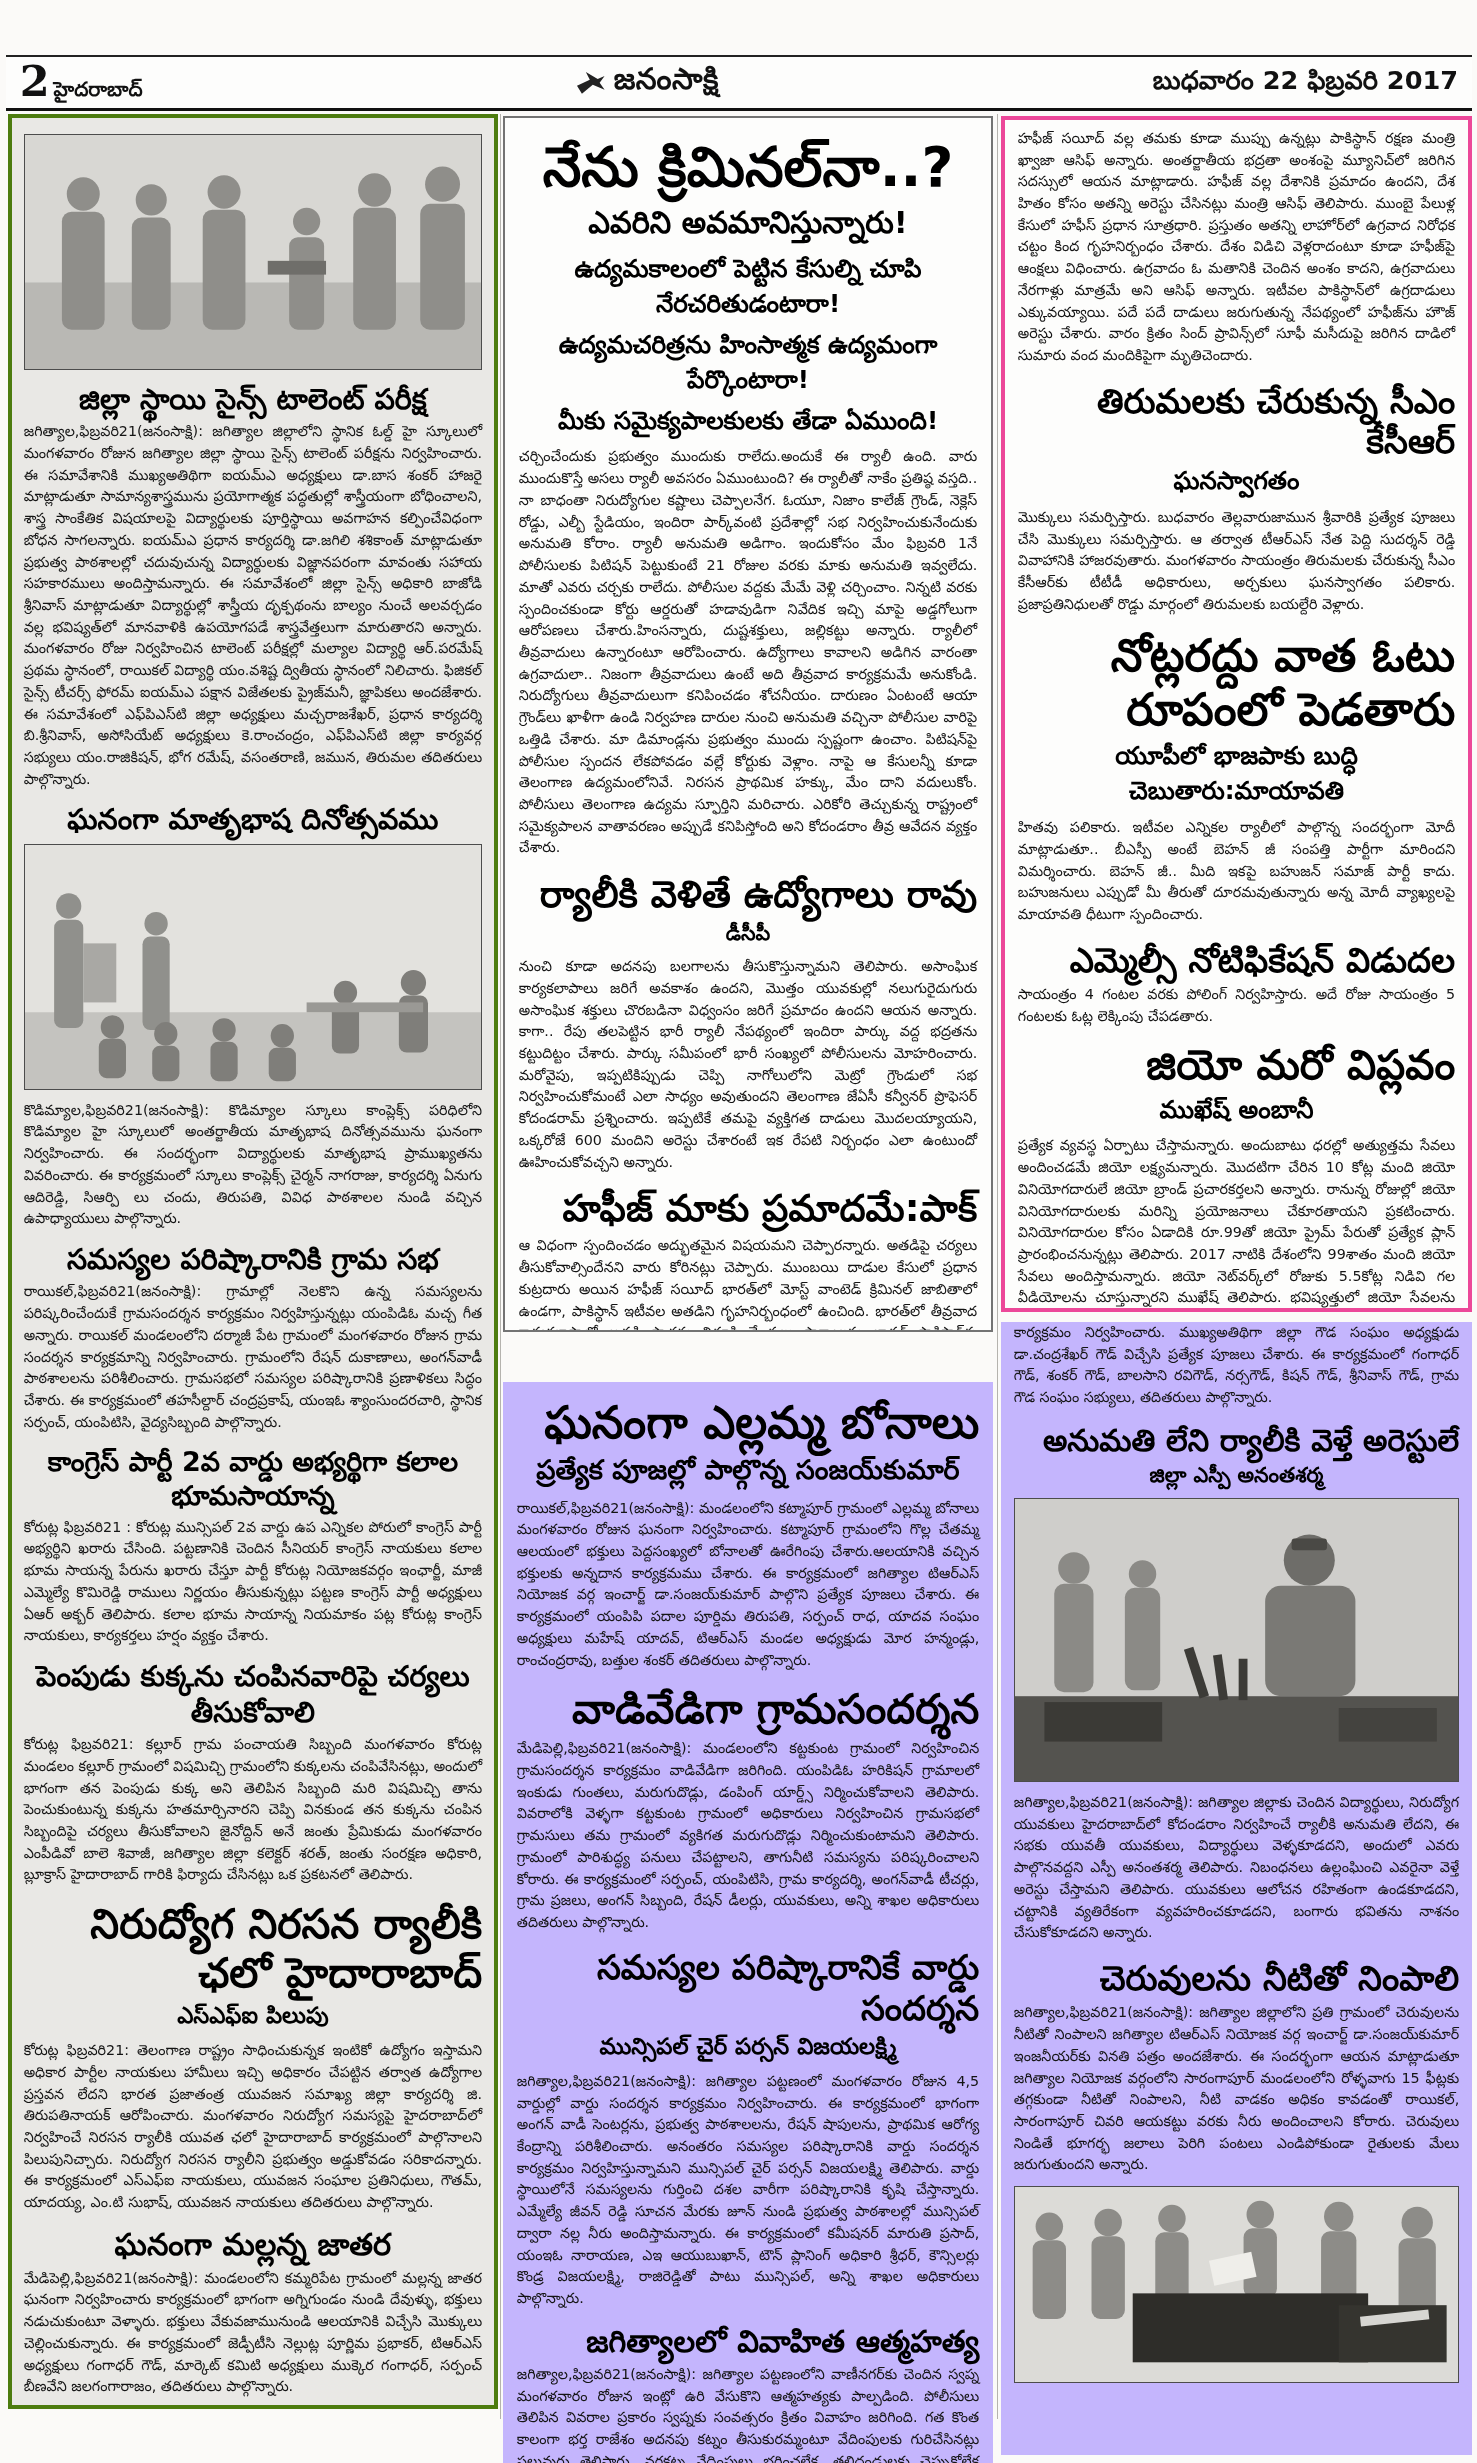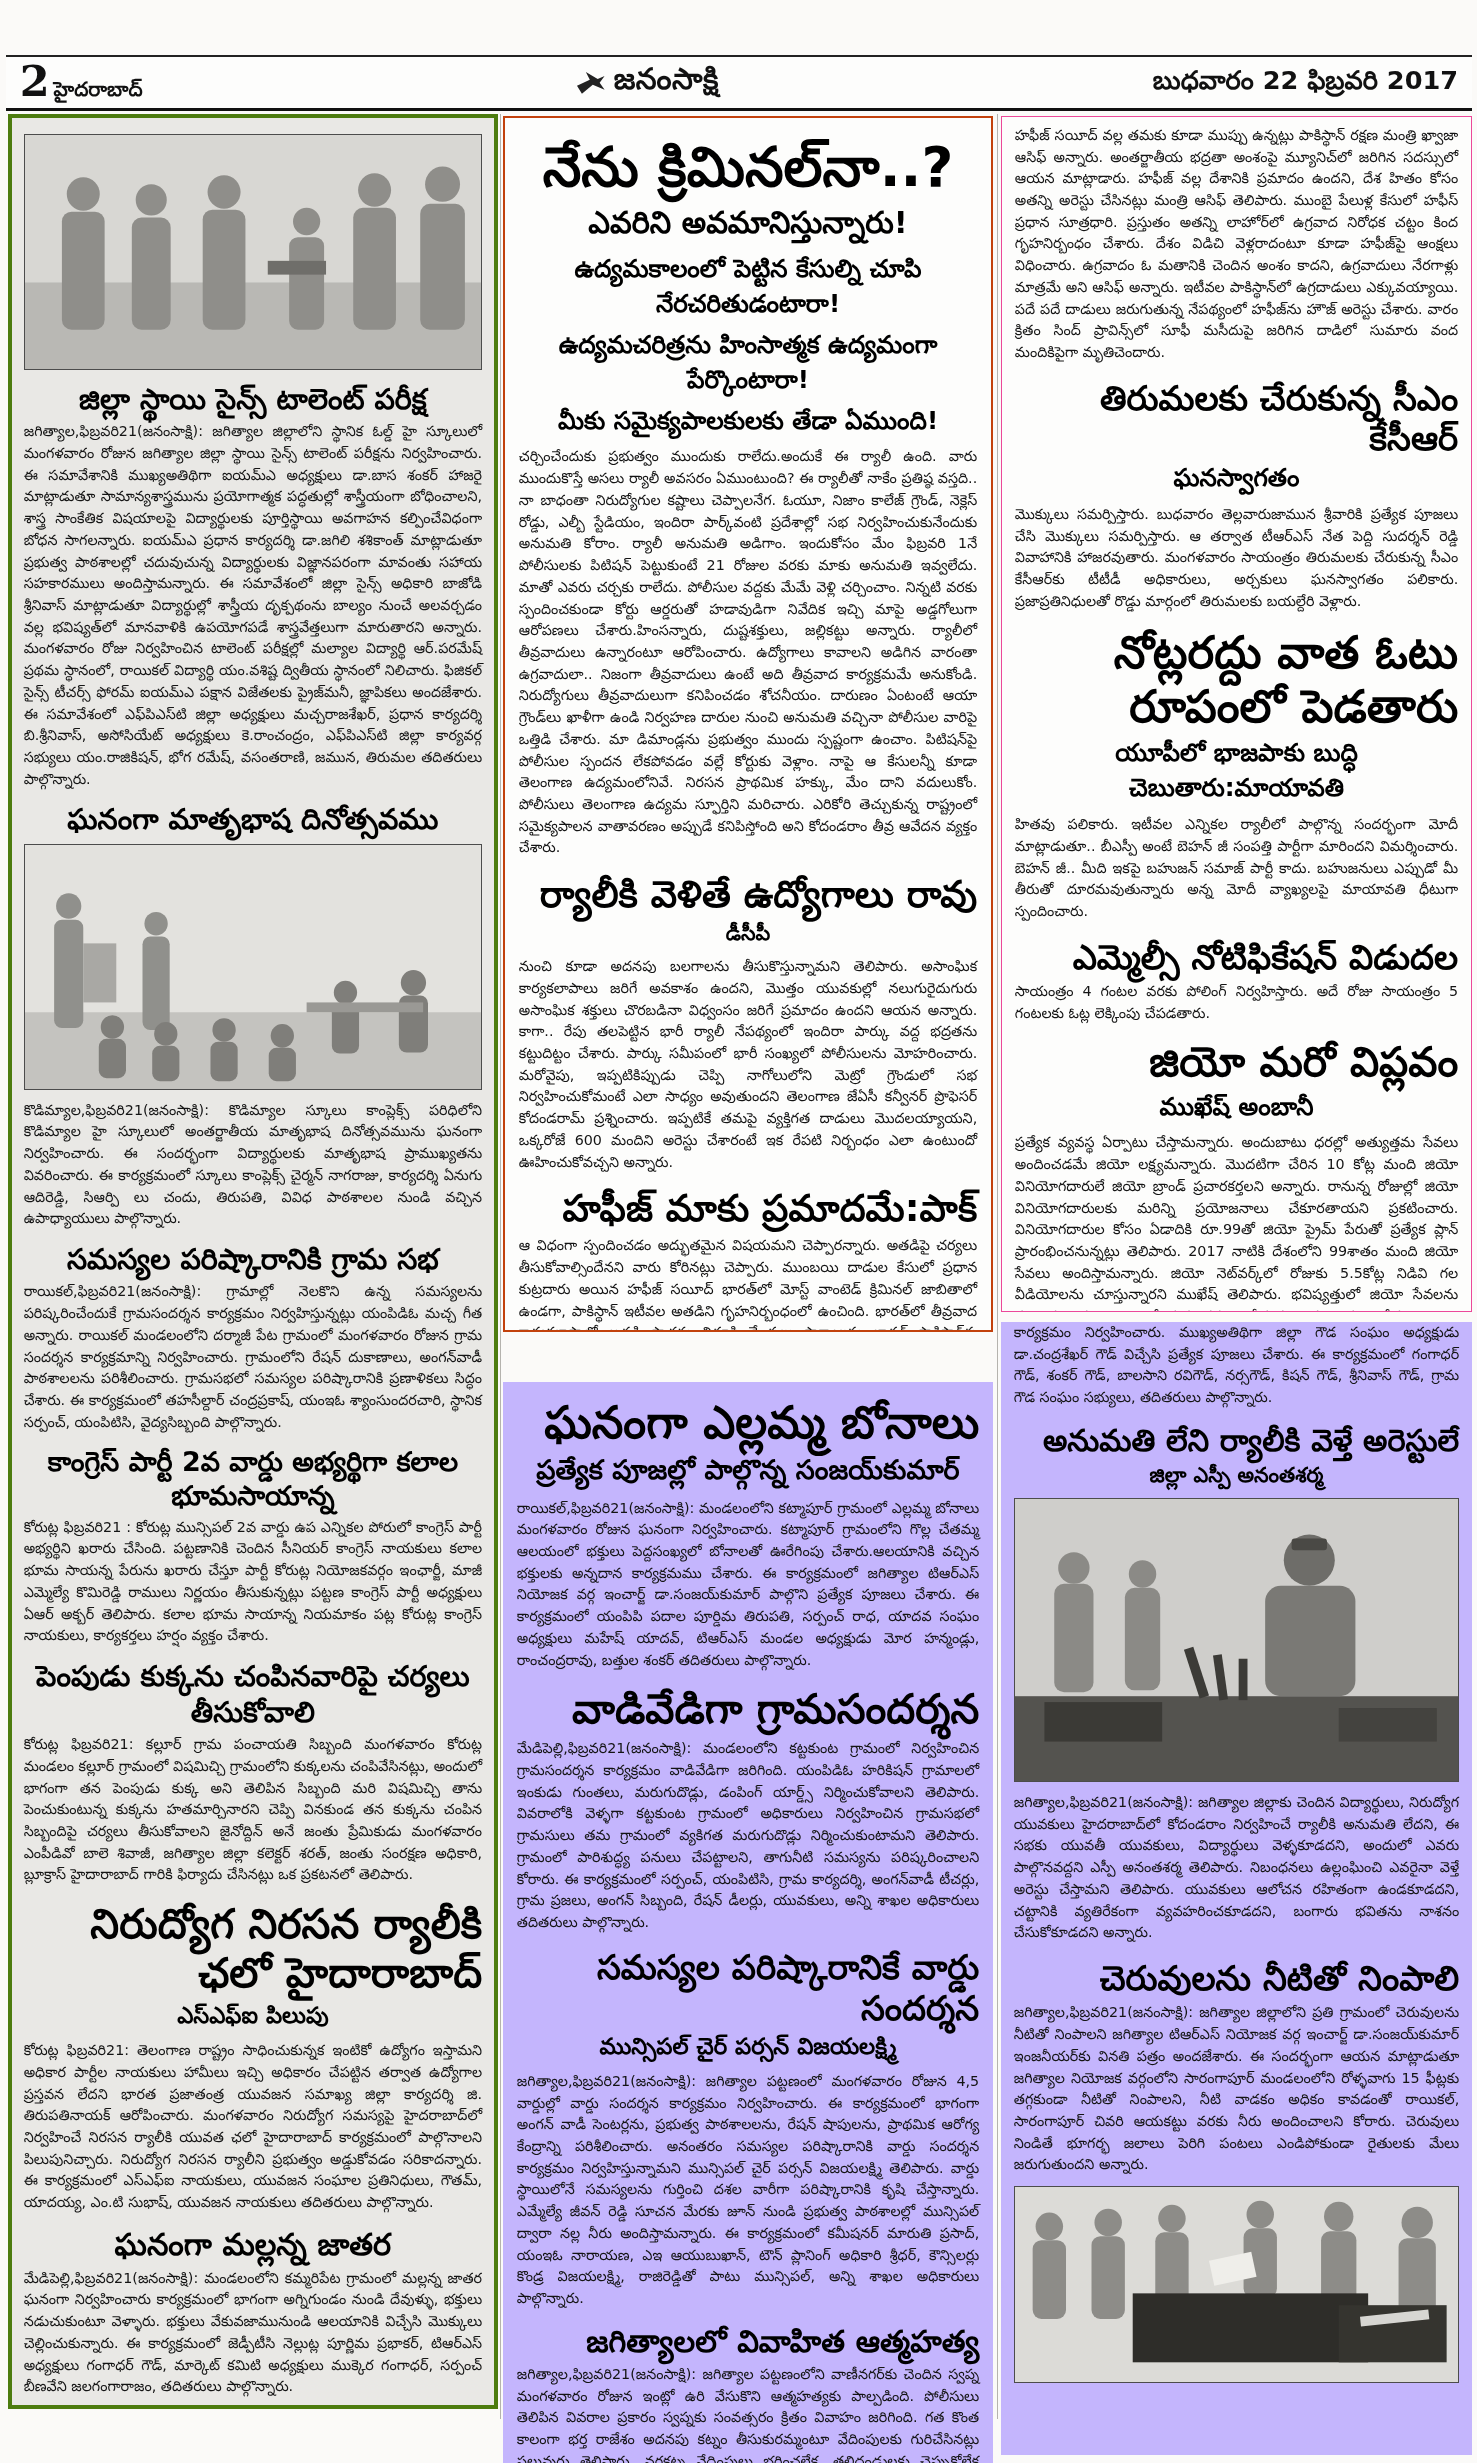--- a/index.html
+++ b/index.html
@@ -12,23 +12,23 @@
        display:flex;align-items:center;justify-content:space-between;padding:0 13.8px;box-sizing:border-box;}
   .pageno{font-size:43px;font-weight:bold;line-height:1;font-family:"DejaVu Serif","Liberation Serif",serif;}
   .city{font-size:20px;font-weight:bold;margin-left:3.9px;}
   .masthead{display:flex;align-items:center;gap:7.9px;}
   .masthead-title{font-size:29.6px;font-weight:bold;letter-spacing:0.5px;}
   .bird{width:29.6px;height:25.6px;display:inline-block;}
   .hdate{font-size:25.6px;font-weight:bold;}
   
   .col{position:absolute;box-sizing:border-box;overflow:hidden;}
   .leftcol{left:7.9px;top:114px;width:490px;height:2295px;background:#e9e8e5;border:4px solid #4d7c0f;padding:9.9px 11.8px;}
-  .cbox{left:503px;top:116px;width:490px;height:1216px;background:#fdfdfc;border:2px solid #c2410c;padding:7.9px 13.8px;}
+  .cbox{left:503px;top:116px;width:490px;height:1216px;background:#fdfdfc;border:2px solid #737373;padding:7.9px 13.8px;}
   .clower{left:503px;top:1382px;width:490px;height:1108px;background:#c4b5fd;padding:0 13.8px;}
-  .rbox{left:1001px;top:116px;width:471px;height:1196px;background:#fdfdfc;border:1px solid #ec4899;padding:7.9px 12.8px;}
+  .rbox{left:1001px;top:116px;width:471px;height:1196px;background:#fdfdfc;border:4px solid #ec4899;padding:7.9px 12.8px;}
   .rlower{left:1001px;top:1322px;width:471px;height:1133px;background:#c4b5fd;padding:0 12.8px;}
   .vrule{position:absolute;top:114px;width:1px;height:2305px;background:#b5b3ae;}
   
   .h-xl{font-weight:bold;text-align:center;color:#000;line-height:1.15;margin:9.9px 0 5.9px;}
   .h-lg{font-weight:bold;text-align:right;color:#000;line-height:1.2;margin:13.8px 0 3.9px;}
   .h-md{font-weight:bold;text-align:center;color:#000;line-height:1.25;margin:11.8px 0 3.9px;}
   .sub{font-weight:bold;text-align:center;color:#000;margin:2px 0 5.9px;}
   .byline{font-weight:bold;text-align:center;margin:2px 0 7.9px;}
   .body{font-size:14.3px;line-height:1.52;text-align:justify;color:#141414;margin:0 0 9.9px;}
   .sz60{font-size:55px;} .sz48{font-size:45px;} .sz44{font-size:41px;} .sz40{font-size:37px;}

